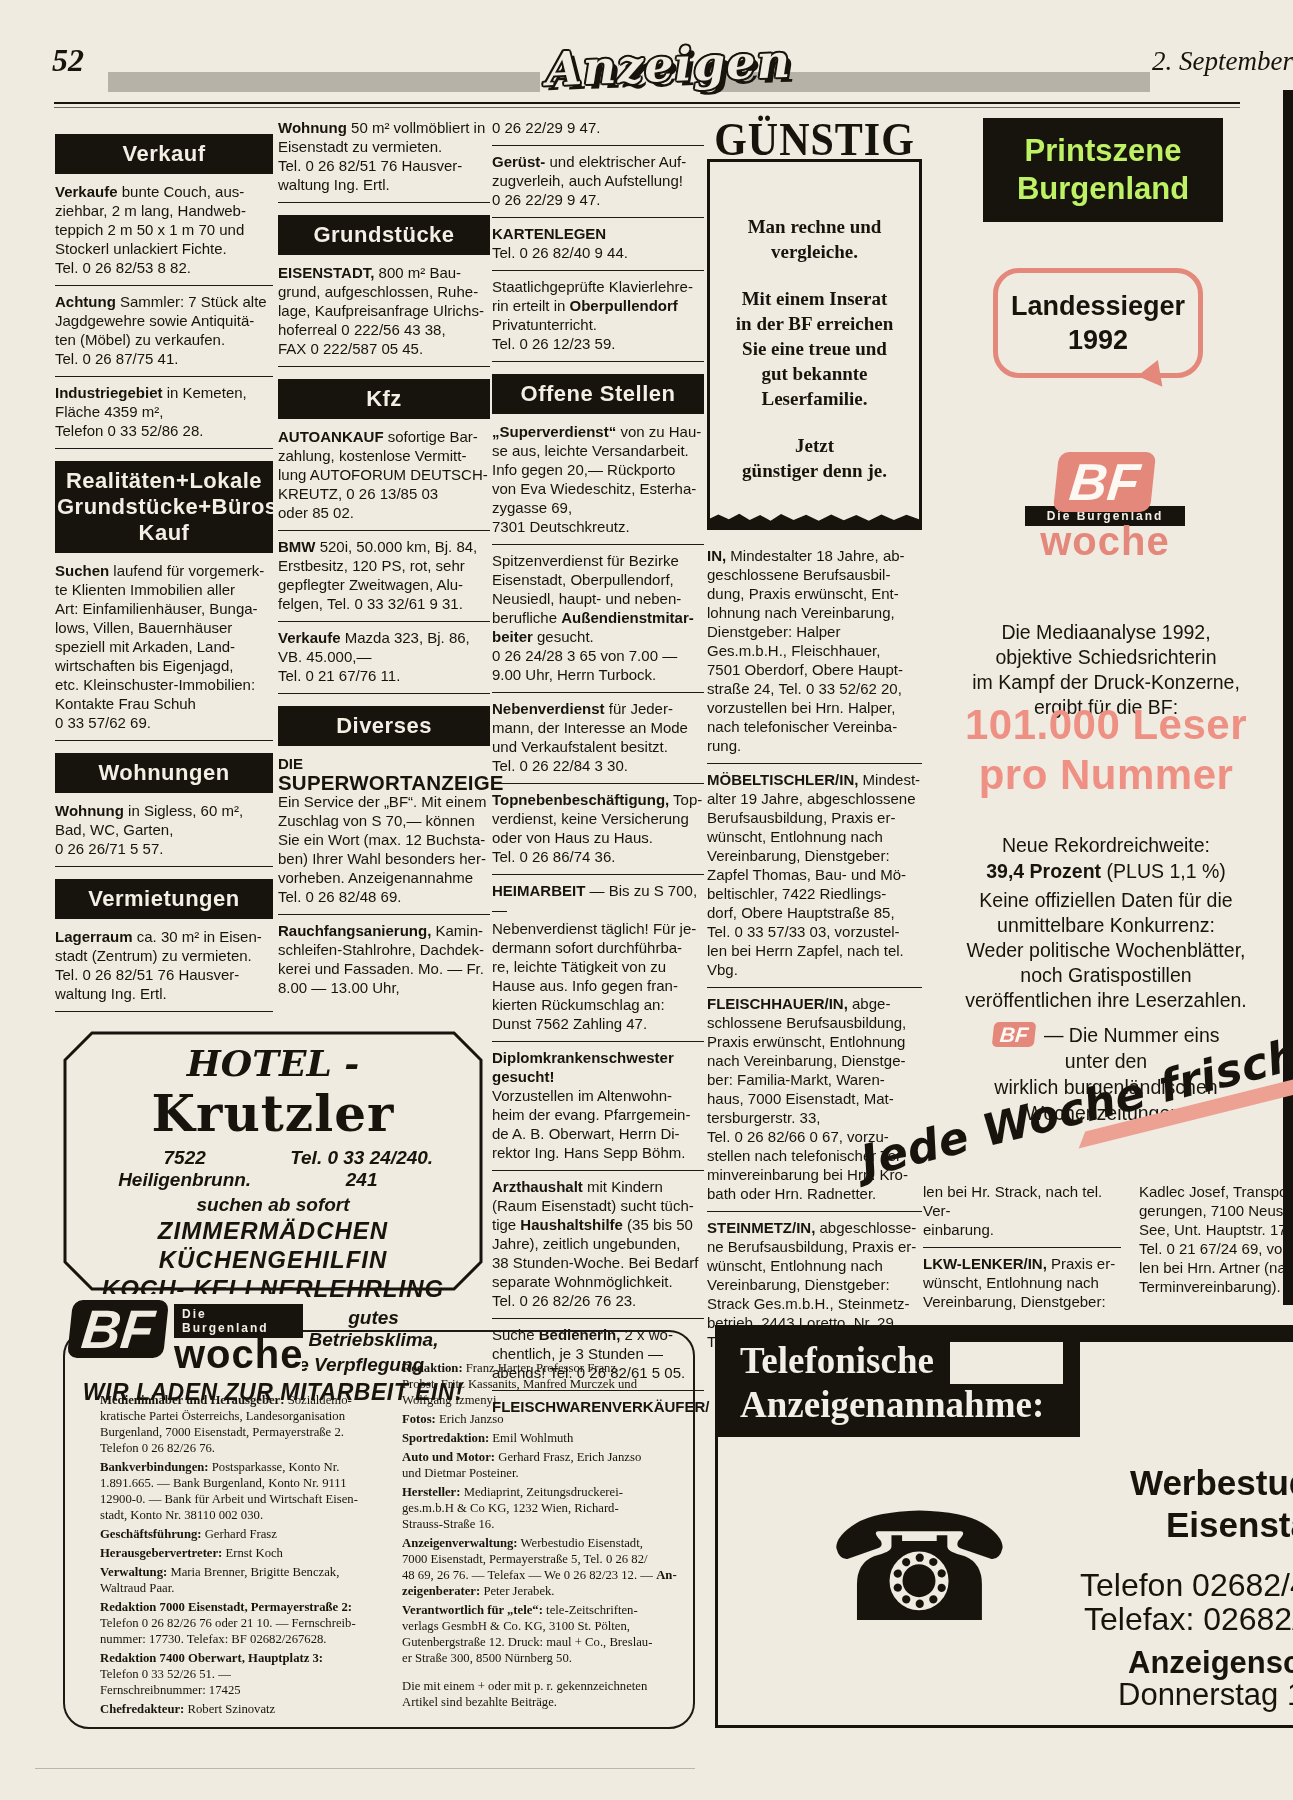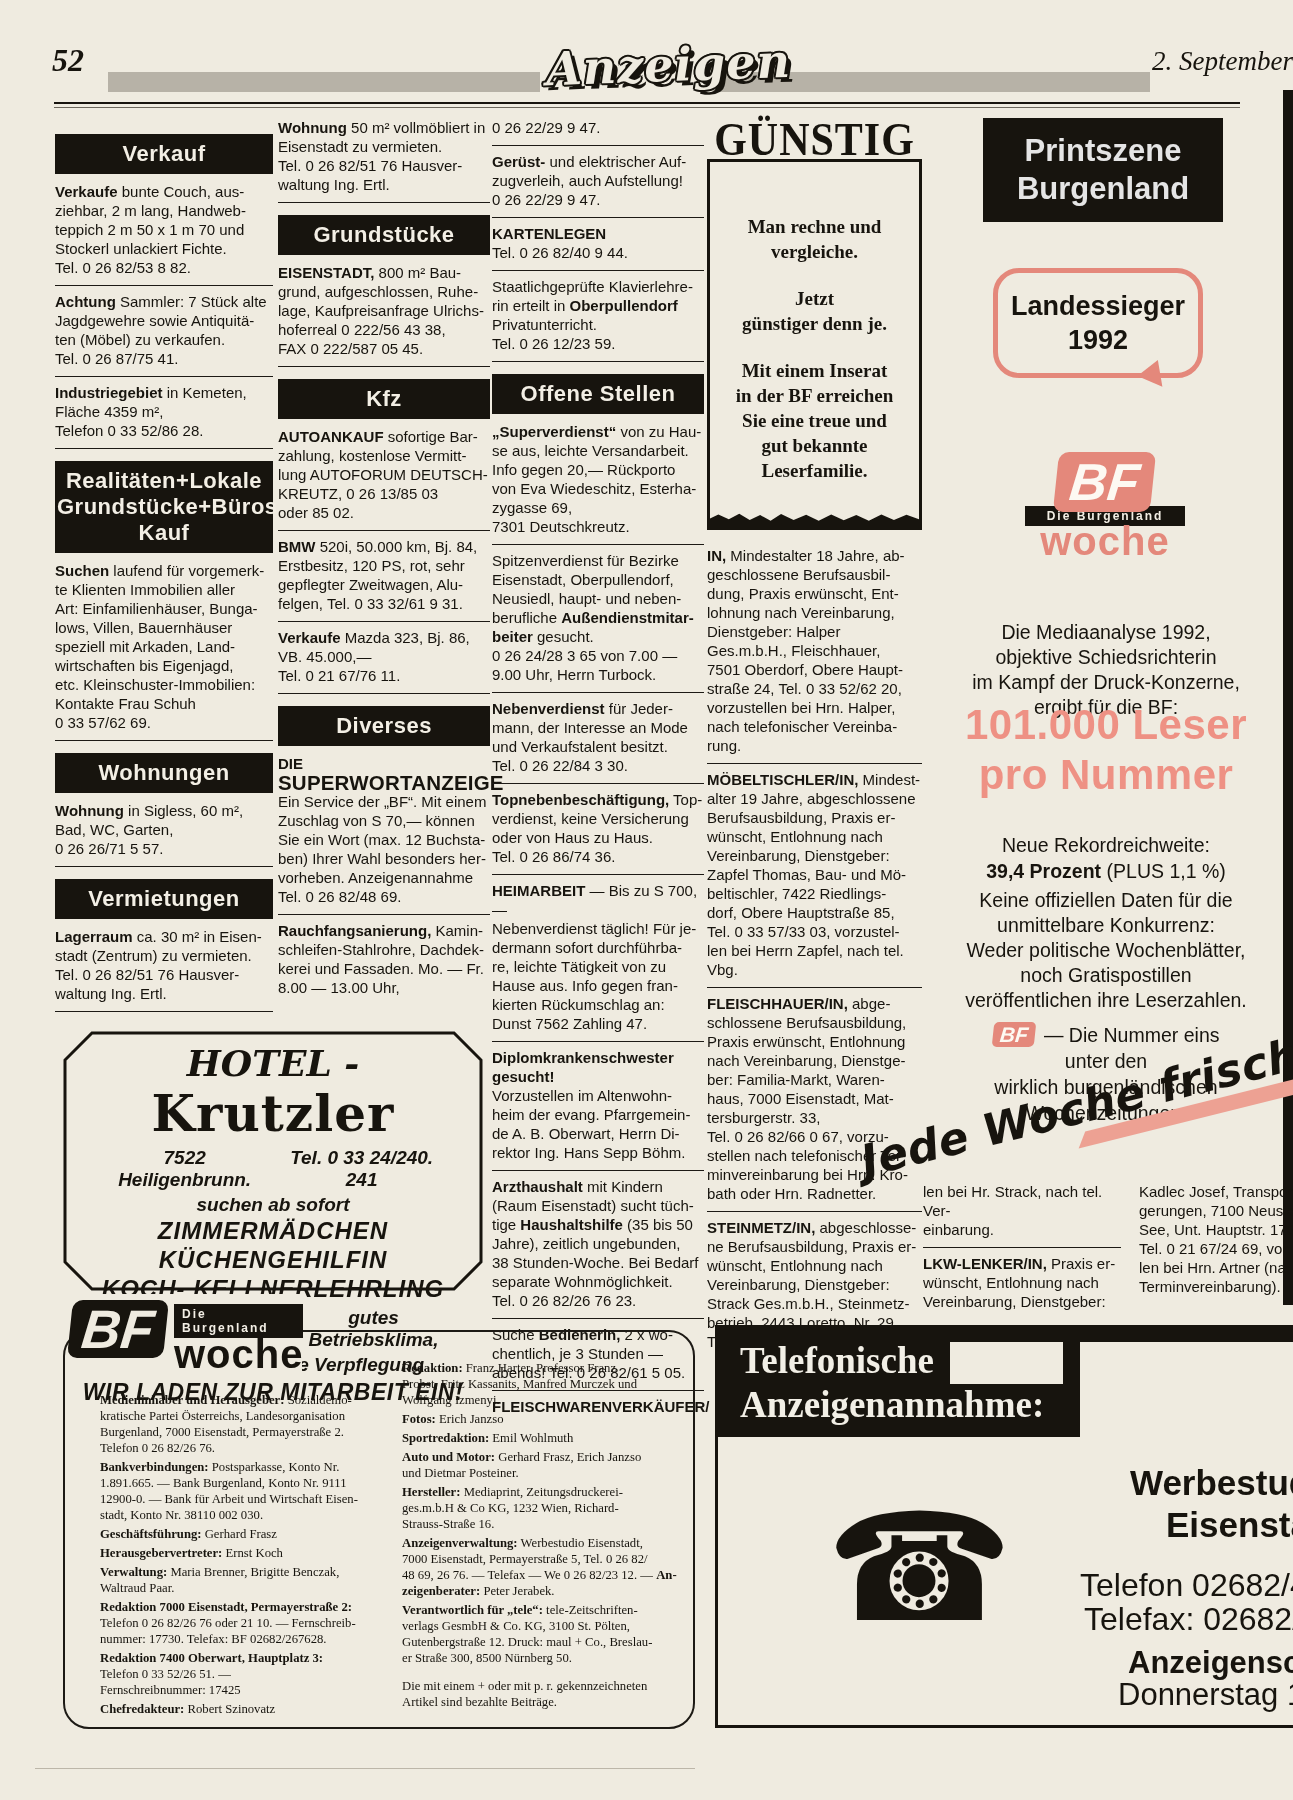--- a/index.html
+++ b/index.html
@@ -34,21 +34,21 @@
   
   .guenstig{margin:0 0 10px}
   .g-title{font:bold 42px/44px "Liberation Serif",serif;letter-spacing:1px;text-align:center;
            transform:scaleY(1.08);margin-bottom:-3px}
   .g-box{border:3px solid #17140e;padding:52px 0 0;text-align:center}
   .g-p{margin:0 0 22px;font:bold 19px/25px "Liberation Serif",serif;white-space:pre-line}
   .g-torn{height:14px;background:#17140e;margin-top:30px;
     clip-path:polygon(0 40%,4% 10%,9% 45%,14% 5%,19% 50%,24% 15%,29% 55%,34% 8%,40% 50%,46% 12%,52% 55%,58% 10%,64% 52%,70% 14%,76% 55%,82% 10%,88% 50%,94% 12%,100% 45%,100% 100%,0 100%)}
   
   .pz{position:absolute;left:925px;top:0;width:362px;height:1320px}
-  .pz-title{position:absolute;top:118px;left:58px;width:232px;background:#17140e;color:#e5e5e5;
+  .pz-title{position:absolute;top:118px;left:58px;width:232px;background:#17140e;color:#bef264;
     font-weight:bold;font-size:31px;line-height:38px;text-align:center;padding:14px 4px;white-space:pre-line}
   .pz-bubble{position:absolute;top:268px;left:68px;width:188px;border:5px solid #e4887b;
     border-radius:26px;padding:16px 6px;text-align:center;font-weight:bold;
     font-size:27px;line-height:34px;white-space:pre-line}
   .pz-bubble::after{content:"";position:absolute;bottom:-28px;right:26px;
     border:13px solid transparent;border-top:24px solid #e4887b;transform:rotate(-38deg)}
   .pz-bf{position:absolute;top:452px;left:100px;width:160px;text-align:center}
   .bf-badge{display:inline-block;background:#e4887b;color:#fdf9f2;border-radius:10px;
     font:italic bold 52px/56px "Liberation Sans",sans-serif;padding:2px 14px;transform:skewX(-6deg)}
   .bf-sub1{display:block;background:#17140e;color:#f3efe5;font-weight:bold;font-size:12px;
@@ -260,27 +260,27 @@
 abends! Tel. 0 26 82/61 5 05.</span></p>
     <p class="ad nr"><b>FLEISCHWARENVERKÄUFER/</b></p>
   </div>
 
   <div class="col c4">
     <div class="guenstig">
       <div class="g-title">GÜNSTIG</div>
       <div class="g-box">
         <p class="g-p">Man rechne und
 vergleiche.</p>
-        <p class="g-p">Jetzt
-günstiger denn je.</p>
         <p class="g-p">Mit einem Inserat
 in der BF erreichen
 Sie eine treue und
 gut bekannte
 Leserfamilie.</p>
+        <p class="g-p">Jetzt
+günstiger denn je.</p>
         <div class="g-torn"></div>
       </div>
     </div>
     <p class="ad"><b>IN,</b><span> Mindestalter 18 Jahre, ab-
 geschlossene Berufsausbil-
 dung, Praxis erwünscht, Ent-
 lohnung nach Vereinbarung,
 Dienstgeber: Halper
 Ges.m.b.H., Fleischhauer,
 7501 Oberdorf, Obere Haupt-

